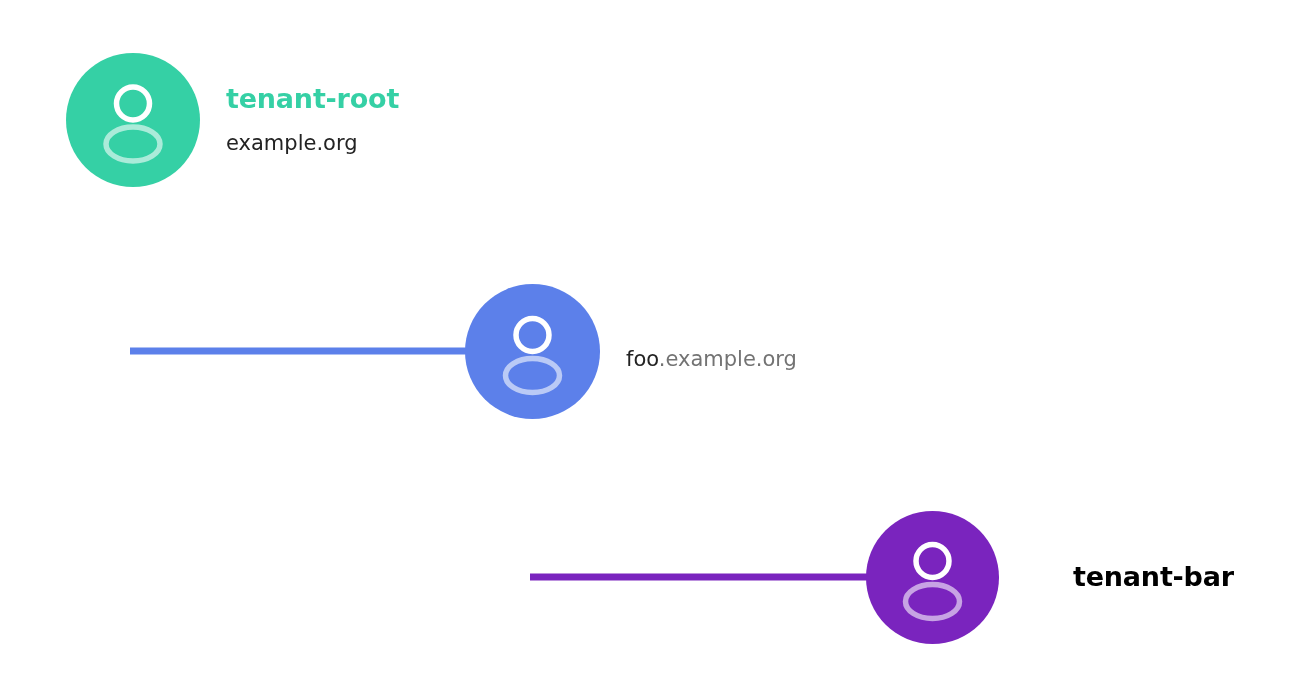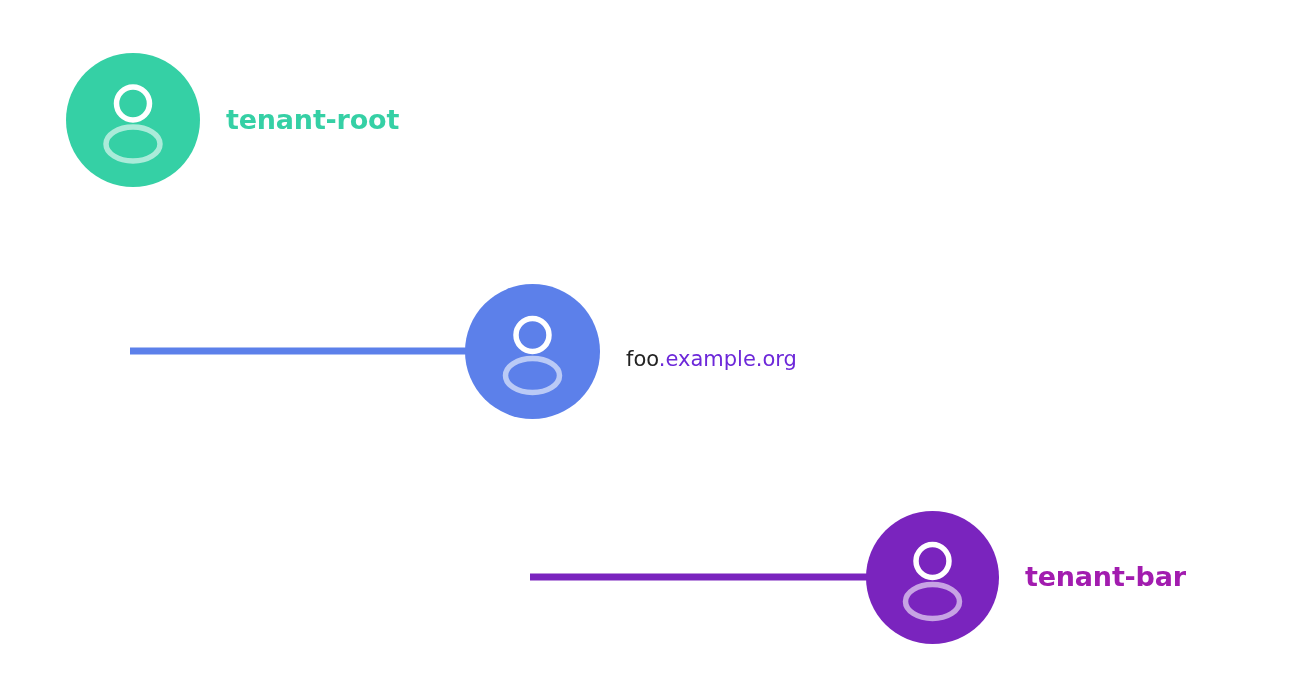--- a/index.html
+++ b/index.html
@@ -69,21 +69,21 @@
   .node-domain {
     font-size: 21px;
     font-weight: 400;
     line-height: 1.2;
     margin-top: 17px;
     white-space: nowrap;
     color: #2b2b2b;
   }
 
   .dom-strong { color: #232323; }
-  .dom-muted  { color: #6d28d9; }
+  .dom-muted  { color: #737373; }
 </style>
 </head>
 <body>
 
 <div id="canvas">
 
   <svg id="connectors" viewBox="0 0 1300 700">
     <defs>
       <linearGradient id="grad-root-foo" x1="0" y1="0" x2="0" y2="1">
         <stop offset="0%" stop-color="#35D0A5"></stop>
@@ -104,20 +104,23 @@
 
   <div class="node" id="node-0" style="left:66px; top:53px;">
     <div class="avatar" style="width:134px;height:134px;background:#35D0A5;">
       <svg viewBox="0 0 134 134">
         <circle cx="67" cy="50.5" r="16.5" fill="none" stroke="#ffffff" stroke-width="5.5"></circle>
         <ellipse cx="67" cy="91" rx="27" ry="17" fill="none" stroke="#ffffff" stroke-opacity="0.58" stroke-width="5.5"></ellipse>
       </svg>
     </div>
     <div class="node-text">
       <div class="node-title" style="color:#35D0A5;">tenant-root</div>
+      <div class="node-domain">
+        <span class="dom-strong">example.org</span><span class="dom-muted"></span>
+      </div>
     </div>
   </div>
 
   <div class="node" id="node-1" style="left:465px; top:284px;">
     <div class="avatar" style="width:135px;height:135px;background:#5C80EA;">
       <svg viewBox="0 0 135 135">
         <circle cx="67.5" cy="51" r="16.5" fill="none" stroke="#ffffff" stroke-width="5.5"></circle>
         <ellipse cx="67.5" cy="91.5" rx="27" ry="17" fill="none" stroke="#ffffff" stroke-opacity="0.58" stroke-width="5.5"></ellipse>
       </svg>
     </div>
@@ -129,17 +132,17 @@
   </div>
 
   <div class="node" id="node-2" style="left:866px; top:511px;">
     <div class="avatar" style="width:133px;height:133px;background:#7A24BE;">
       <svg viewBox="0 0 133 133">
         <circle cx="66.5" cy="50" r="16.5" fill="none" stroke="#ffffff" stroke-width="5.5"></circle>
         <ellipse cx="66.5" cy="90.5" rx="27" ry="17" fill="none" stroke="#ffffff" stroke-opacity="0.58" stroke-width="5.5"></ellipse>
       </svg>
     </div>
     <div class="node-text">
-      <div class="node-title" style="color:#a21caf;">tenant-bar</div>
+      <div class="node-title" style="color:#000000;margin-left:48px;">tenant-bar</div>
     </div>
   </div>
 
 </div>
 
 </body></html>

